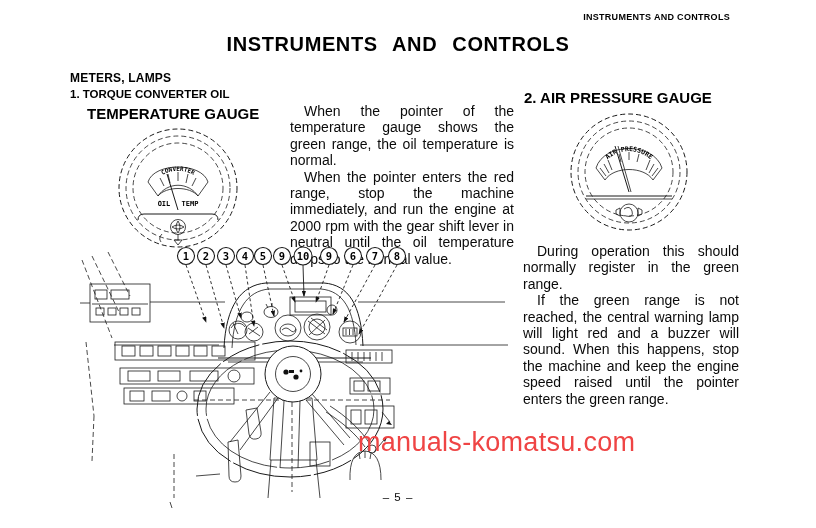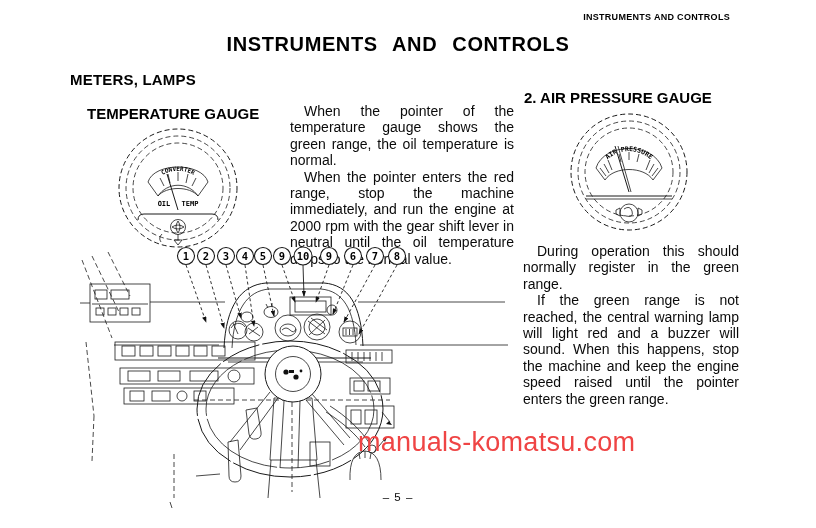--- a/index.html
+++ b/index.html
@@ -8,21 +8,21 @@
     font-family:"Liberation Sans",sans-serif;color:#000;overflow:hidden;
   }
   .abs{position:absolute;}
   .hdr-right{
     top:12px;right:86px;font-size:9px;font-weight:bold;letter-spacing:.3px;
   }
   .title{
     top:33px;left:0;width:796px;text-align:center;
     font-size:20px;font-weight:bold;letter-spacing:.6px;word-spacing:9px;
   }
-  .h-sec{top:71px;left:70px;font-size:15px;font-weight:bold;letter-spacing:.2px;}
+  .h-sec{top:71px;left:70px;font-size:12px;font-weight:bold;letter-spacing:.2px;}
   .h-item1a{top:88px;left:70px;font-size:11.5px;font-weight:bold;}
   .h-item1b{top:105px;left:87px;font-size:15px;font-weight:bold;}
   .h-item2{top:89px;left:524px;font-size:15px;font-weight:bold;}
   .col-mid{top:103px;left:290px;width:224px;}
   .col-right{top:243px;left:523px;width:216px;}
   .para{
     font-size:14px;line-height:16.4px;text-align:justify;text-indent:14px;
     margin:0;color:#0a0a0a;
   }
   .watermark{
@@ -50,20 +50,21 @@
 </head>
 <body>
 
 <div id="page">
 
   <div class="abs hdr-right">INSTRUMENTS AND CONTROLS</div>
 
   <div class="abs title">INSTRUMENTS AND CONTROLS</div>
 
   <div class="abs h-sec">METERS, LAMPS</div>
+  <div class="abs h-item1a">1. TORQUE CONVERTER OIL</div>
   <div class="abs h-item1b">TEMPERATURE GAUGE</div>
   <div class="abs h-item2">2. AIR PRESSURE GAUGE</div>
 
   <div class="abs col-mid">
     <p class="para">When the pointer of the temperature gauge shows the green range, the oil temperature is normal.</p>
     <p class="para">When the pointer enters the red range, stop the machine immediately, and run the engine at 2000 rpm with the gear shift lever in neutral until the oil temperature drops to the normal value.</p>
   </div>
 
   <div class="abs col-right">
     <p class="para">During operation this should normally register in the green range.</p>

